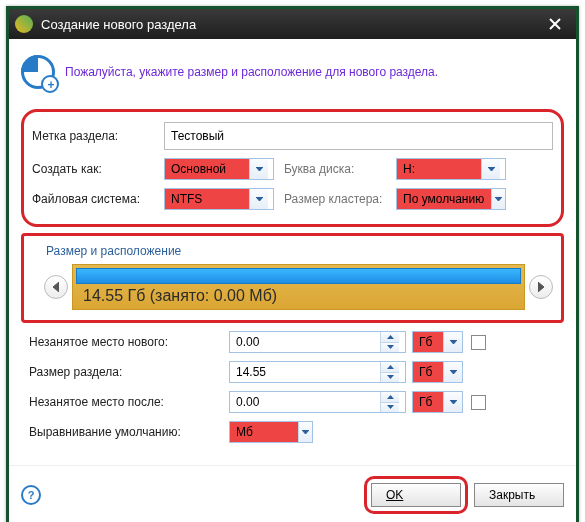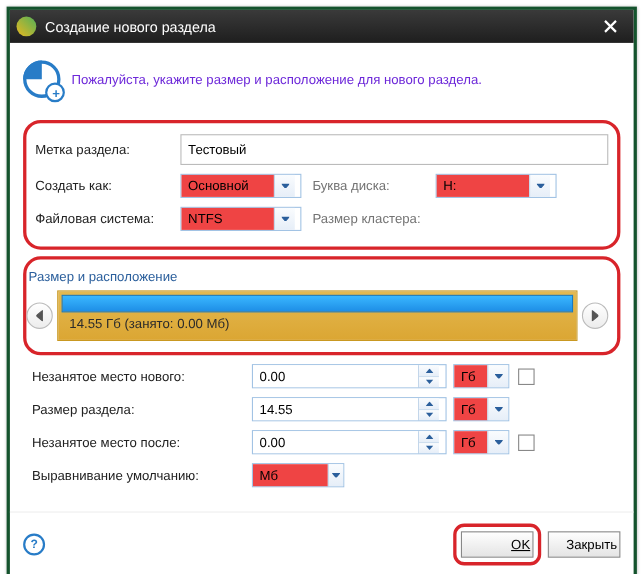--- a/index.html
+++ b/index.html
@@ -20,43 +20,43 @@
 .redbox{border:3px solid #d8242a;border-radius:16px;padding:10px 8px 10px 8px;margin-bottom:2px}
 .row{display:flex;align-items:center;margin-bottom:8px}
 .row:last-child{margin-bottom:4px}
 .lbl{width:132px;color:#222}
 .lbl2{width:112px;color:#737373;margin-left:10px}
 .tinput{flex:1;border:1px solid #bbb;height:22px;padding:2px 6px;font-size:12px;font-family:inherit}
 .dd{display:flex;border:1px solid #a2c3e4}
 .dd-val{padding:3px 6px;font-size:12px;min-width:72px;background:#ef4444}
 .dd-btn{width:18px;background:linear-gradient(#fafcfe,#e6eef8);border-left:1px solid #c3d6ea;display:flex;align-items:center;justify-content:center}
 .dd-btn svg{stroke:#2b5f9c;fill:#2b5f9c}
-.section-title{border:3px solid #d8242a;border-radius:16px;padding:10px 8px 10px 0}
+.section-title{border:3px solid #d8242a;border-radius:4px;padding:10px 8px 10px 20px}
 .grp-title{color:#2b5f9c;margin:-2px 0 6px 2px}
 .bar-row{display:flex;align-items:center}
 .circbtn{width:22px;height:22px;border:1px solid #bbb;border-radius:50%;background:linear-gradient(#fff,#ececec);display:flex;align-items:center;justify-content:center;cursor:pointer}
 .bar-wrap{flex:1;margin:0 4px;background:linear-gradient(#e4b951,#dba633);border:1px solid #c99821;height:44px;position:relative}
 .bar-top{position:absolute;left:3px;right:3px;top:3px;height:14px;background:linear-gradient(#3ab7ff,#1e8ee6);border:1px solid #187ac2}
-.bar-lbl{position:absolute;left:10px;top:22px;color:#2b2b2b;font-size:12px}
+.bar-lbl{position:absolute;left:10px;top:22px;color:#2b2b2b;font-size:16px}
 .grid{padding:8px 8px 0 8px}
 .grow{display:flex;align-items:center;margin-bottom:8px}
 .glbl{width:200px;color:#222;position:relative}
 .spin{display:flex;border:1px solid #a2c3e4;width:175px}
 .spin input{border:none;width:138px;padding:3px 6px;font-size:12px;font-family:inherit;outline:none}
 .spin .sp-btns{width:18px;display:flex;flex-direction:column;border-left:1px solid #c3d6ea}
 .spin .sp-btns div{flex:1;background:linear-gradient(#fafcfe,#e6eef8);display:flex;align-items:center;justify-content:center;cursor:pointer}
 .spin .sp-btns div:first-child{border-bottom:1px solid #c3d6ea}
 svg.tri{width:7px;height:4px}
 svg.lr{width:6px;height:10px;stroke:#555;fill:#555}
 .footer{display:flex;align-items:center;padding:10px 12px 12px 12px;border-top:1px solid #eee;margin-top:4px}
 .help-icon{width:16px;height:16px;border:2px solid #287cc7;border-radius:50%;display:flex;align-items:center;justify-content:center;color:#287cc7;font-weight:bold;margin-right:8px;font-size:11px}
 .tut-link{color:#287cc7;text-decoration:underline;cursor:pointer}
 .footer .sp{flex:1}
 .ok-wrap{border:3px solid #d8242a;border-radius:10px;padding:4px;margin-right:6px}
-.btn{min-width:60px;height:22px;border:1px solid #888;background:linear-gradient(#fefefe,#e4e4e4);display:flex;align-items:center;justify-content:flex-end;cursor:pointer;font-size:12px;padding:0 2px}
+.btn{min-width:60px;height:22px;border:1px solid #888;background:linear-gradient(#fefefe,#e4e4e4);display:flex;align-items:center;justify-content:flex-start;cursor:pointer;font-size:12px;padding:0 14px}
 .unit-dd{margin-left:6px}
 .unit-dd .dd-val{min-width:18px}
 .chk{width:13px;height:13px;border:1px solid #888;margin-left:8px;background:#fff;display:flex;align-items:center;justify-content:center}
 </style>
 </head>
 <body>
 
 <div class="dialog">
   <div class="titlebar">
     <div class="t-icon"></div>
@@ -106,20 +106,28 @@
         <div class="lbl">Файловая система:</div>
         <div class="dd" style="width:108px">
           <div class="dd-val">NTFS</div>
           <div class="dd-btn">
               <svg class="tri" viewBox="0 0 7 4">
                 <polygon points="0,0 7,0 3.5,4"></polygon>
               </svg>
             </div>
         </div>
         <div class="lbl2">Размер кластера:</div>
+        <div class="dd" style="width:108px">
+          <div class="dd-val" style="min-width:82px">По умолчанию</div>
+          <div class="dd-btn">
+              <svg class="tri" viewBox="0 0 7 4">
+                <polygon points="0,0 7,0 3.5,4"></polygon>
+              </svg>
+            </div>
+        </div>
       </div>
     </div>
 
     <div style="height:4px"></div>
 
     <div class="section-title">
       <div class="grp-title">Размер и расположение</div>
       <div class="bar-row">
         <div class="circbtn">
             <svg class="lr" viewBox="0 0 6 10">

